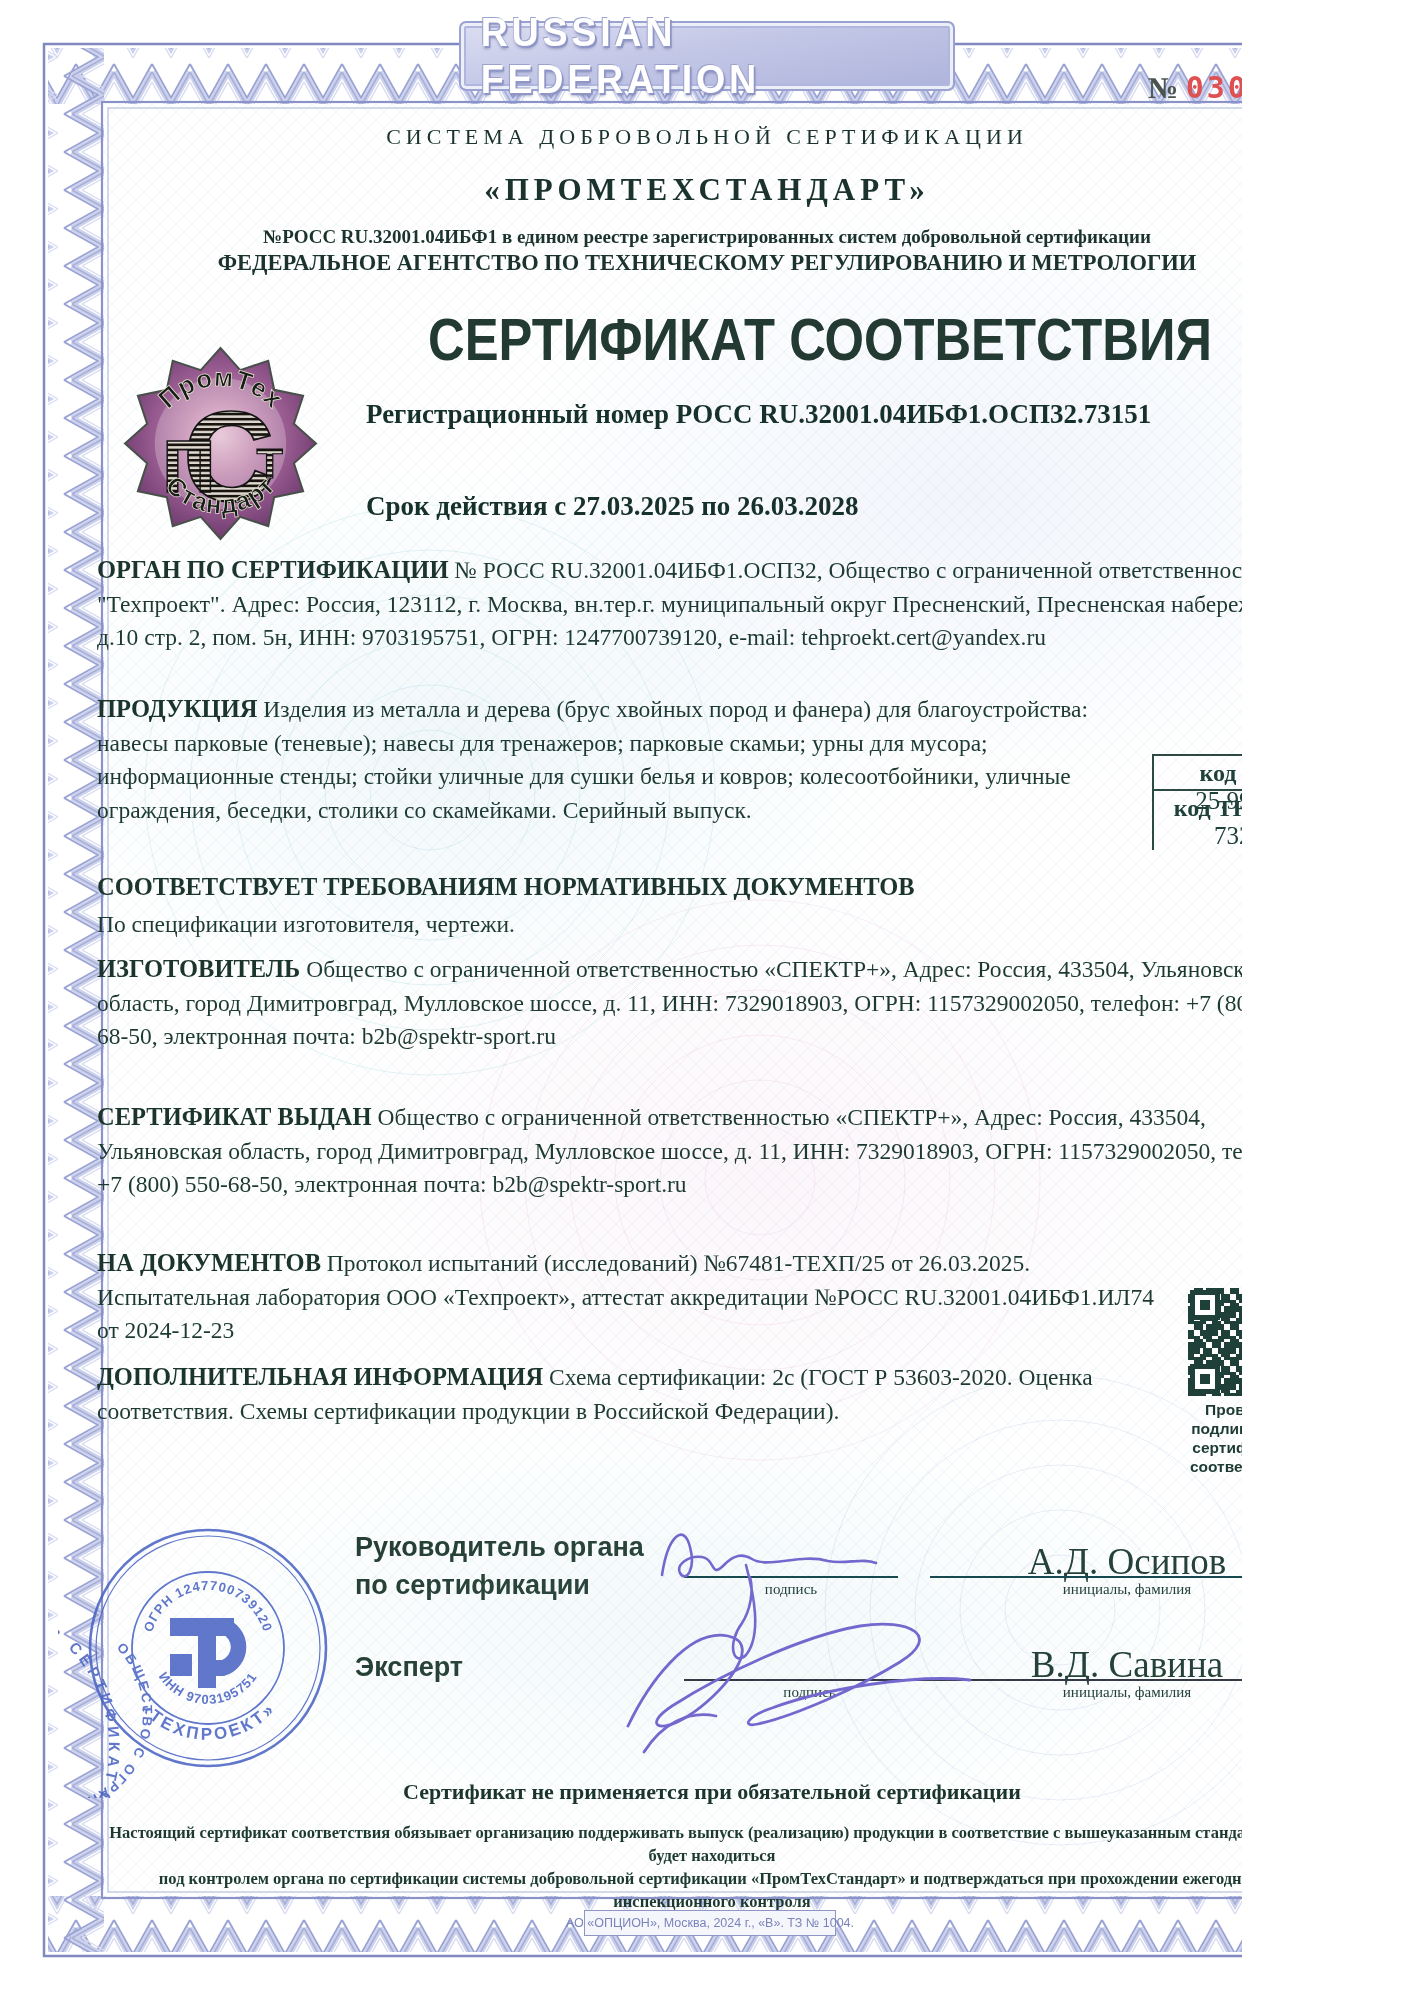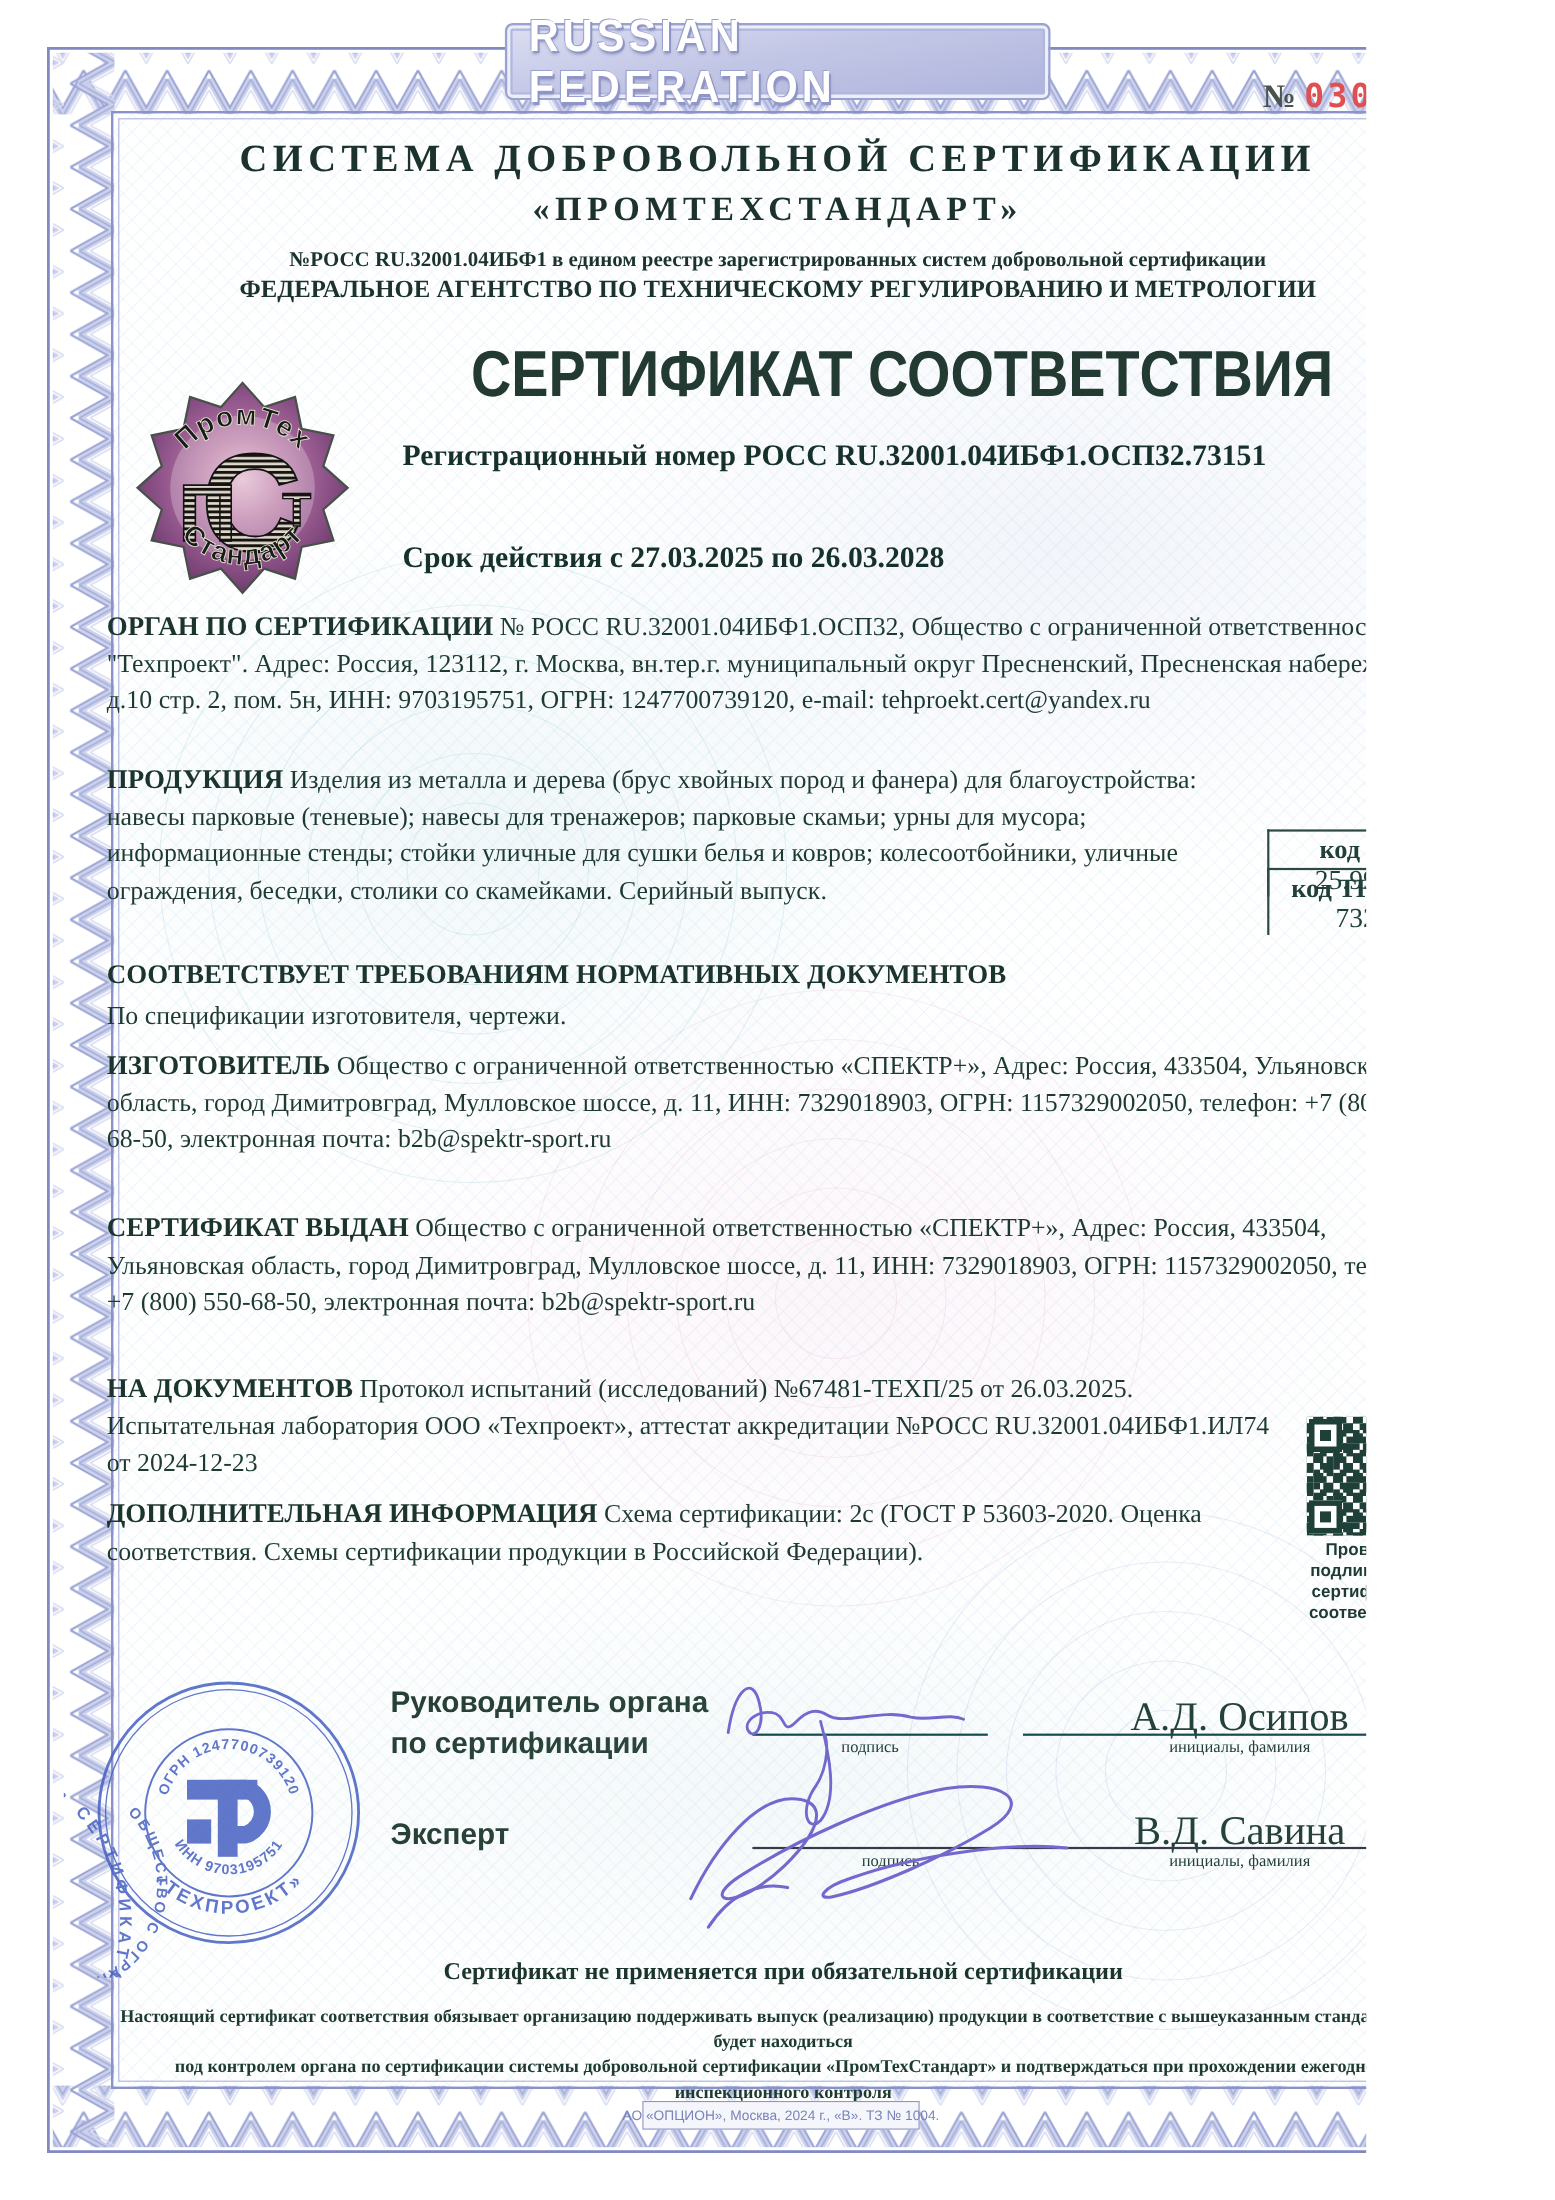--- a/index.html
+++ b/index.html
@@ -23,21 +23,21 @@
   .banner span{font-family:"Liberation Sans",sans-serif;font-weight:bold;font-size:41px;
     letter-spacing:4px;color:#ffffff;transform:scaleX(0.92);
     text-shadow:2px 2px 0 #8f96c6,-1px -1px 0 #9ba2cd,1px 3px 3px rgba(90,98,150,.5);}
 
   
   .serial{left:1148px;top:70px;font-size:30px;white-space:nowrap;}
   .serial .sym{color:#49544e;font-weight:bold;}
   .serial .num{font-family:"DejaVu Sans Mono",monospace;color:#df5052;letter-spacing:3px;font-weight:bold;text-align:center;}
 
   .ctr{left:95px;width:1224px;text-align:center;}
-  .h1{top:124px;font-size:35px;font-weight:bold;letter-spacing:5px;color:#1b332c;}
+  .h1{top:124px;font-size:22px;font-weight:normal;letter-spacing:5px;color:#1b332c;}
   .h2{top:172px;font-size:31px;font-weight:bold;letter-spacing:5px;color:#1b332c;}
   .h3{top:226px;font-size:19px;font-weight:bold;color:#1b332c;}
   .h4{top:250px;font-size:22.5px;font-weight:bold;color:#1b332c;}
   .title{left:330px;top:306px;width:980px;text-align:center;
     font-family:"Liberation Sans",sans-serif;font-weight:bold;font-size:59px;color:#233a32;
     transform:scaleX(0.86);transform-origin:center;letter-spacing:0px;}
   .reg{left:366px;top:399px;font-size:27px;font-weight:bold;color:#16302a;}
   .validity{left:366px;top:491px;font-size:27px;font-weight:bold;color:#16302a;}
 
   .sec{position:absolute;margin:0;font-size:23.5px;line-height:33.5px;color:#1d3a31;}

